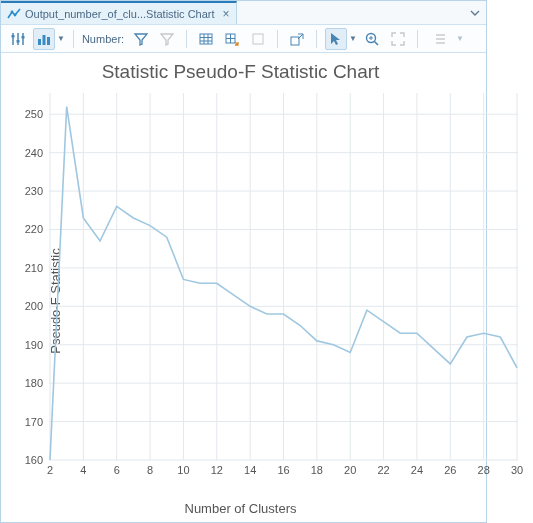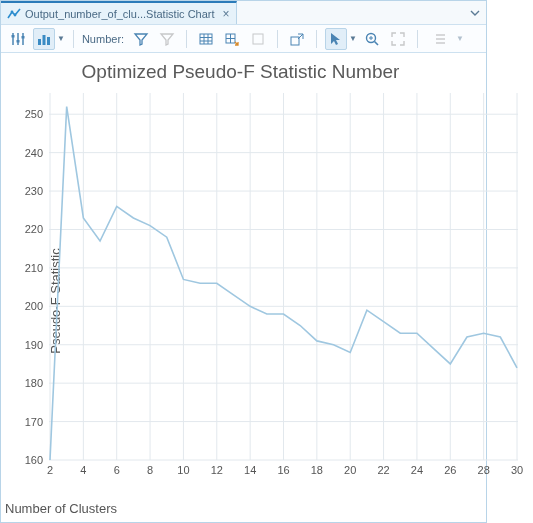--- a/index.html
+++ b/index.html
@@ -15,21 +15,21 @@
   .sep { width:1px; height:18px; background:#d0dde8; margin:0 4px; }
   .tbtn { width:22px; height:22px; display:flex; align-items:center; justify-content:center; border:1px solid transparent; border-radius:2px; color:#4a6a85; cursor:pointer; }
   .tbtn.active { background:#e1eef8; border-color:#b8d4e8; }
   .tbtn.dim { opacity:.45; cursor:default; }
   .tlabel { font-size:11px; color:#4a6a85; margin-right:2px; }
   .drop { font-size:8px; color:#5a7a95; margin-left:-2px; }
   .chart-area { flex:1; position:relative; padding: 6px 10px 6px 4px; }
   .chart-title { text-align:center; font-size:19px; color:#5a5a5a; font-weight:400; margin:2px 0 4px 0; }
   .plot-wrap { position:relative; width:100%; height:calc(100% - 30px); }
   .ylabel { position:absolute; left:-2px; top:50%; transform: translateY(-50%) rotate(-90deg); transform-origin:center; font-size:13px; color:#555; white-space:nowrap; }
-  .xlabel { position:absolute; bottom:-2px; left:0; right:0; text-align:left; font-size:13px; color:#555; }
+  .xlabel { position:absolute; bottom:-2px; left:0; right:0; text-align:center; font-size:13px; color:#555; }
   svg.plot { position:absolute; left:44px; right:4px; top:4px; bottom:36px; }
   .tick-label { font-size:11px; fill:#555; }
   .series { fill:none; stroke:#9fc7e0; stroke-width:1.6; }
 </style>
 </head>
 <body>
 
 <div class="window">
 
   <div class="tab-strip">
@@ -136,21 +136,21 @@
       <svg width="16" height="16" viewBox="0 0 16 16">
         <line x1="4" y1="4" x2="13" y2="4" stroke="#888" stroke-width="1.4"></line>
         <line x1="4" y1="8" x2="13" y2="8" stroke="#888" stroke-width="1.4"></line>
         <line x1="4" y1="12" x2="13" y2="12" stroke="#888" stroke-width="1.4"></line>
       </svg>
     </div>
     <span class="drop dim" style="opacity:.45">▼</span>
   </div>
 
   <div class="chart-area">
-    <div class="chart-title">Optimized Pseudo-F Statistic Number</div>
+    <div class="chart-title">Statistic Pseudo-F Statistic Chart</div>
     <div class="plot-wrap">
       <div class="ylabel">Pseudo-F Statistic</div>
       <div class="xlabel">Number of Clusters</div>
       <svg class="plot" id="plot" preserveAspectRatio="none" viewBox="0 0 469 387" style="width: 469px; height: 387px; overflow: visible;">
           <line x1="0" y1="369" x2="469" y2="369" stroke="#e2e8ed" stroke-width="1"></line>
           <text x="-6" y="373" text-anchor="end" class="tick-label">160</text>
           <line x1="0" y1="330.57894736842104" x2="469" y2="330.57894736842104" stroke="#e2e8ed" stroke-width="1"></line>
           <text x="-6" y="334.57894736842104" text-anchor="end" class="tick-label">170</text>
           <line x1="0" y1="292.1578947368421" x2="469" y2="292.1578947368421" stroke="#e2e8ed" stroke-width="1"></line>
           <text x="-6" y="296.1578947368421" text-anchor="end" class="tick-label">180</text>

